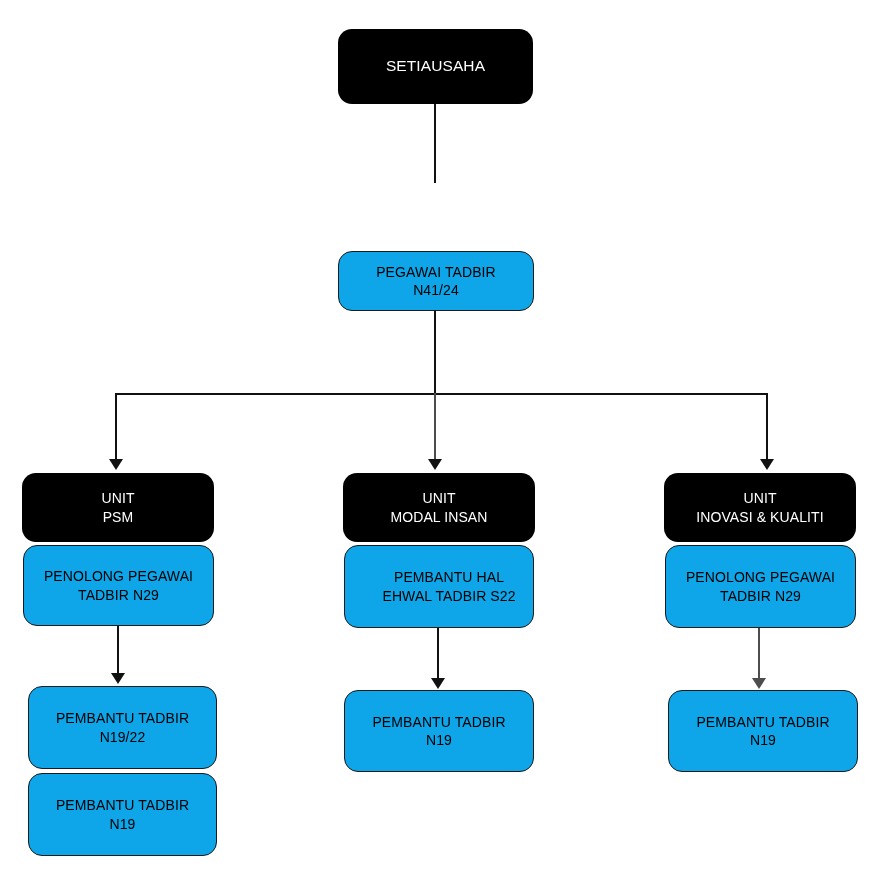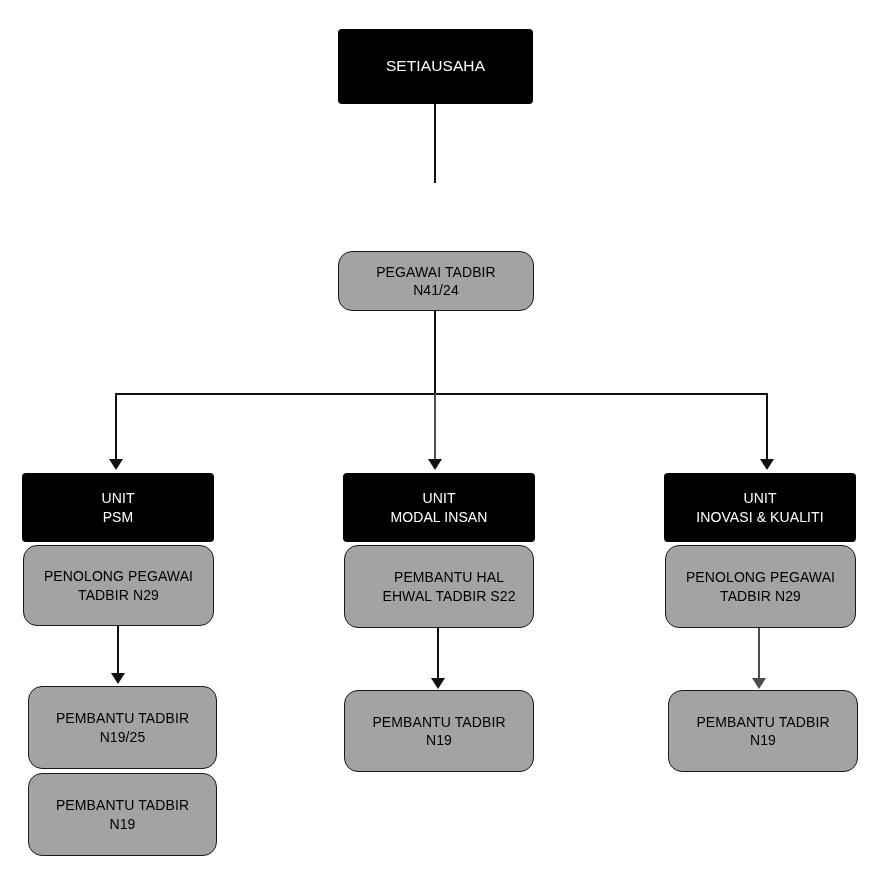--- a/index.html
+++ b/index.html
@@ -30,25 +30,25 @@
     line-height: 1.32;
     letter-spacing: 0.1px;
   }
   .node .line {
     display: block;
     white-space: nowrap;
   }
   .node.black {
     background: #000000;
     color: #ffffff;
-    border-radius: 4px;
+    border-radius: 14px;
     z-index: 2;
   }
   .node.white {
-    background: #a3a3a3;
+    background: #0ea5e9;
     color: #000000;
     border: 1.7px solid #1a1a1a;
     border-radius: 14px;
     z-index: 3;
   }
   .node.f16 { font-size: 15.5px; }
   .node.f14 { font-size: 14px; }
   .node.f13 { font-size: 14px; }
 
   .conn {
@@ -115,21 +115,21 @@
     <span class="line">PSM</span>
   </div>
 
   <div class="node white f13" style="left:23px; top:545px; width:191px; height:81px;">
     <span class="line">PENOLONG PEGAWAI</span>
     <span class="line">TADBIR N29</span>
   </div>
 
   <div class="node white f13" style="left:28px; top:686px; width:189px; height:83px;">
     <span class="line">PEMBANTU TADBIR</span>
-    <span class="line">N19/25</span>
+    <span class="line">N19/22</span>
   </div>
 
   <div class="node white f13" style="left:28px; top:773px; width:189px; height:83px;">
     <span class="line">PEMBANTU TADBIR</span>
     <span class="line">N19</span>
   </div>
 
   <div class="node black f14" style="left:343px; top:473px; width:192px; height:69px;">
     <span class="line">UNIT</span>
     <span class="line">MODAL INSAN</span>

